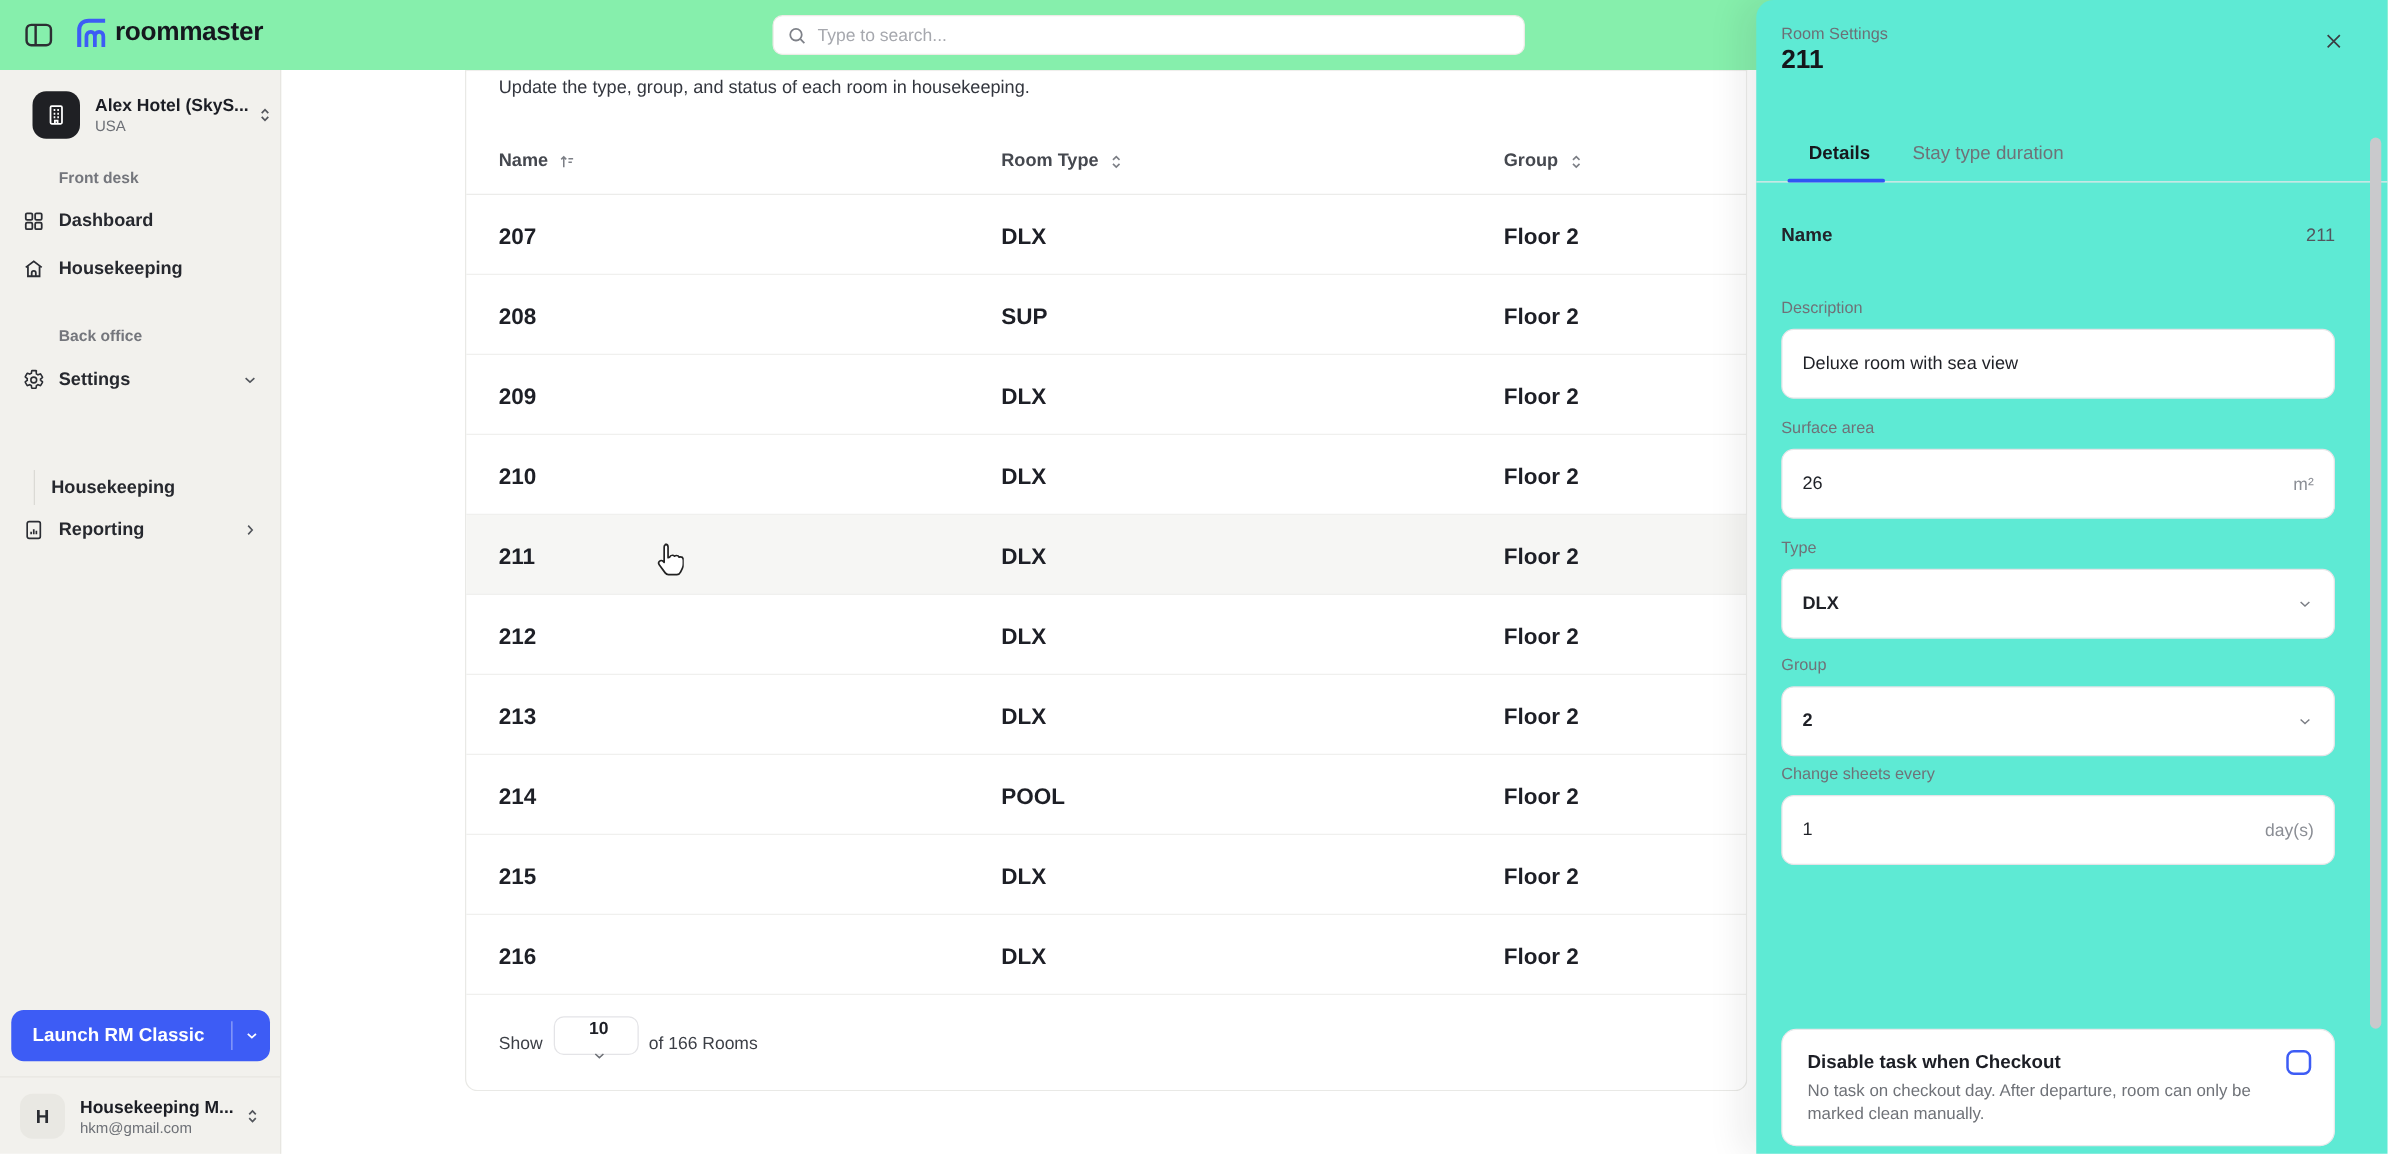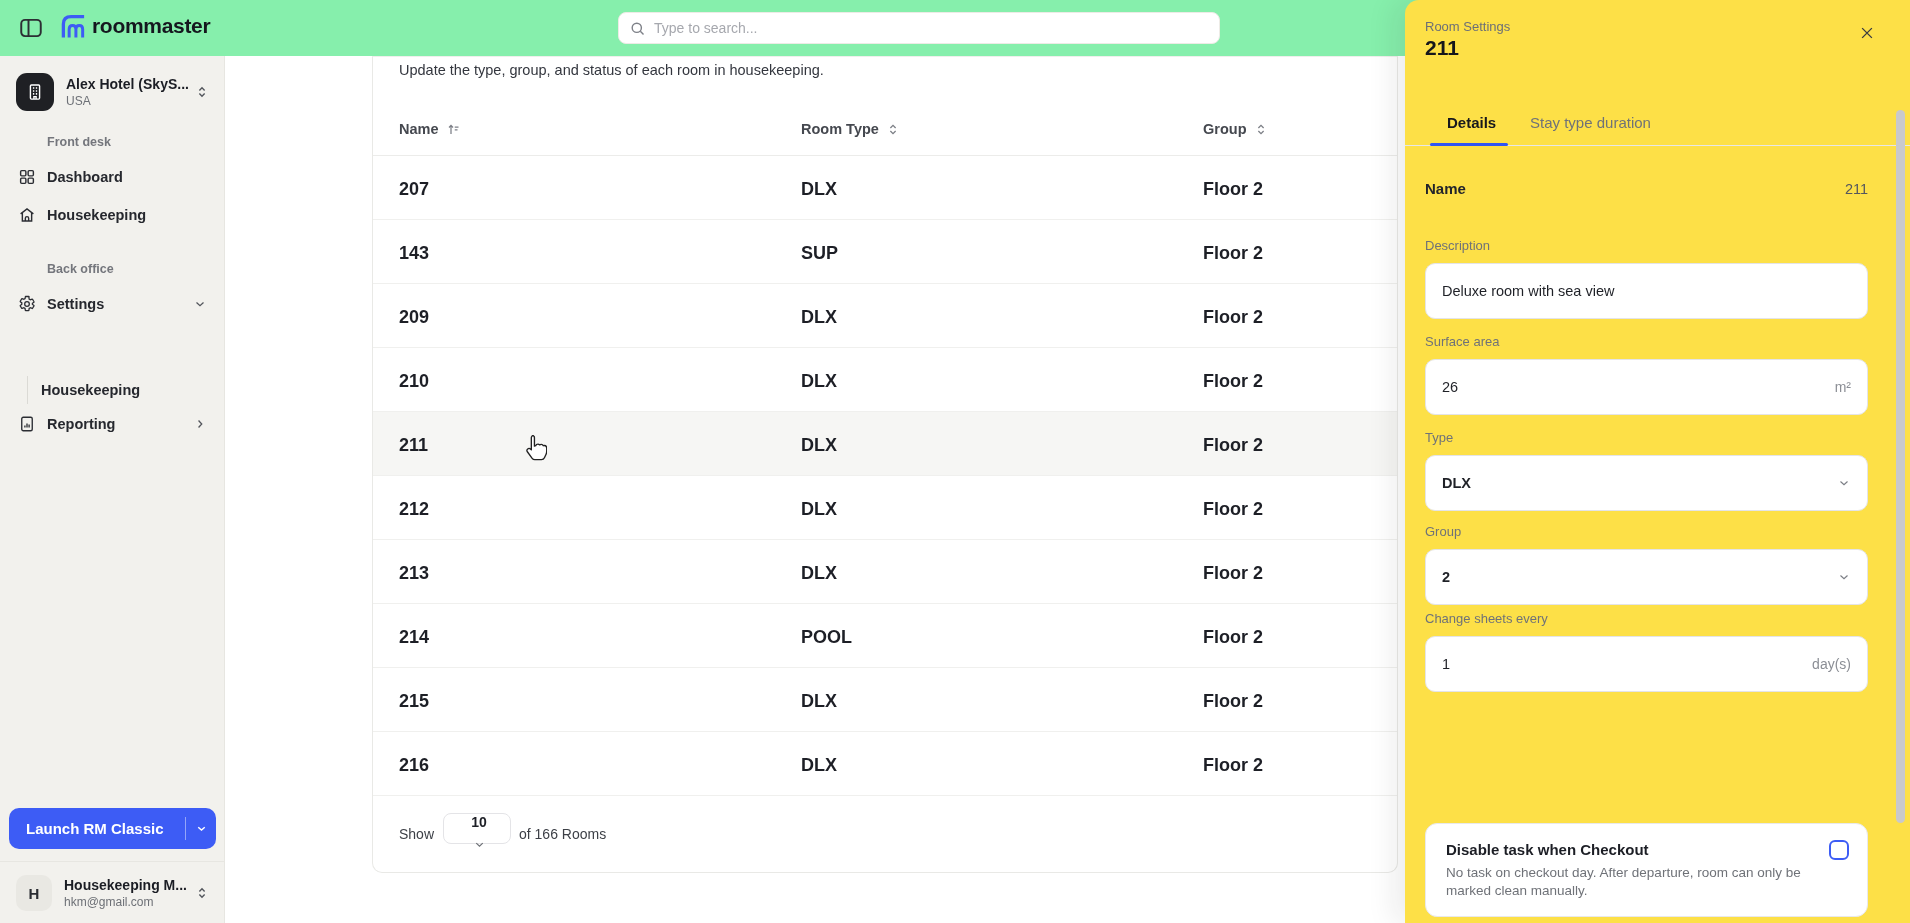--- a/index.html
+++ b/index.html
@@ -13,21 +13,21 @@
   .logo-text { font-size:21px; font-weight:700; color:#15171e; letter-spacing:-0.3px; }
   .searchbox { position:absolute; left:618px; top:12px; width:602px; height:32px; background:#ffffff;
     border:1px solid #edebe6; border-radius:8px; display:flex; align-items:center; padding:0 10px; gap:8px; }
   .searchbox input { border:none; outline:none; flex:1; font-size:14px; color:#3a3c42; background:transparent;
     font-family:"Liberation Sans", sans-serif; }
   .searchbox input::placeholder { color:#a6a8ae; }
 
   
   .sidebar { position:absolute; left:0; top:56px; width:225px; height:867px; background:#F2F1ED;
     border-right:1px solid #E7E6E1; z-index:2; }
-  .hotel-row { position:absolute; left:10px; top:12px; width:205px; height:48px; display:flex; align-items:center; cursor:pointer;justify-content:flex-end; }
+  .hotel-row { position:absolute; left:20px; top:12px; width:205px; height:48px; display:flex; align-items:center; cursor:pointer;justify-content:flex-end; }
   .hotel-avatar { width:38px; height:38px; border-radius:11px; background:#1f2024; color:#fff;
     display:flex; align-items:center; justify-content:center; margin-left:6px; flex:none; }
   .hotel-meta { margin-left:12px; flex:1; min-width:0; }
   .hotel-name { font-size:14px; font-weight:700; color:#1b1d24; white-space:nowrap; }
   .hotel-country { font-size:12px; color:#6d7076; margin-top:2px; }
   .updown { color:#53565c; flex:none; margin-right:6px; }
 
   .side-section-label { position:absolute; left:18px; font-size:12.5px; font-weight:600; color:#74767c;padding-left:29px; }
   .side-item { position:absolute; left:8px; width:209px; height:34px; display:flex; align-items:center;
     gap:11px; padding:0 10px; border-radius:8px; cursor:pointer; color:#26282e; }
@@ -67,21 +67,21 @@
   .tcell.c1 { left:428px; }
   .tcell.c2 { left:830px; }
   .pagination { position:absolute; left:0; top:739px; width:100%; height:77px; }
   .pag-label { position:absolute; top:30px; font-size:14px; color:#3c3f46; }
   .pagesize { position:absolute; left:70px; top:17px; width:68px; height:31px; border:1px solid #E4E4E7;
     border-radius:8px; background:#fff; display:flex; align-items:center; padding:0 9px 0 13px; gap:8px; cursor:pointer;flex-direction:column; }
   .pagesize .v { font-size:14px; font-weight:600; color:#1d1f26; flex:1; }
   .pagesize .chev { color:#6d7076; }
 
   
-  .drawer { position:absolute; left:1405px; top:0; width:505px; height:923px; background:#fde047;
+  .drawer { position:absolute; left:1405px; top:0; width:505px; height:923px; background:#5eead4;
     border-top-left-radius:14px; box-shadow:-12px 0 28px rgba(20,20,25,.08); z-index:5; }
   .drawer-label { position:absolute; left:20px; top:19px; font-size:13px; color:#6c6f76; }
   .drawer-title { position:absolute; left:20px; top:36px; font-size:21px; font-weight:700; color:#15161b; }
   .drawer-close { position:absolute; right:32px; top:24px; width:20px; height:20px; color:#3a3c42; cursor:pointer; }
   .tabs { position:absolute; left:0; top:108px; width:100%; height:38px; border-bottom:1px solid #E7E7E9; }
   .tab { position:absolute; top:6px; font-size:15px; cursor:pointer; }
   .tab.active { font-weight:700; color:#17181d; }
   .tab.inactive { font-weight:500; color:#6f7278; }
   .tab-underline { position:absolute; left:25px; top:35px; width:78px; height:3px; border-radius:2px; background:#2F55F4; }
 
@@ -279,21 +279,21 @@
     </div>
   </div>
 
   <div class="tbody">
       <div class="trow">
         <div class="tcell c0">207</div>
         <div class="tcell c1">DLX</div>
         <div class="tcell c2">Floor 2</div>
       </div>
       <div class="trow">
-        <div class="tcell c0">143</div>
+        <div class="tcell c0">208</div>
         <div class="tcell c1">SUP</div>
         <div class="tcell c2">Floor 2</div>
       </div>
       <div class="trow">
         <div class="tcell c0">209</div>
         <div class="tcell c1">DLX</div>
         <div class="tcell c2">Floor 2</div>
       </div>
       <div class="trow">
         <div class="tcell c0">210</div>

